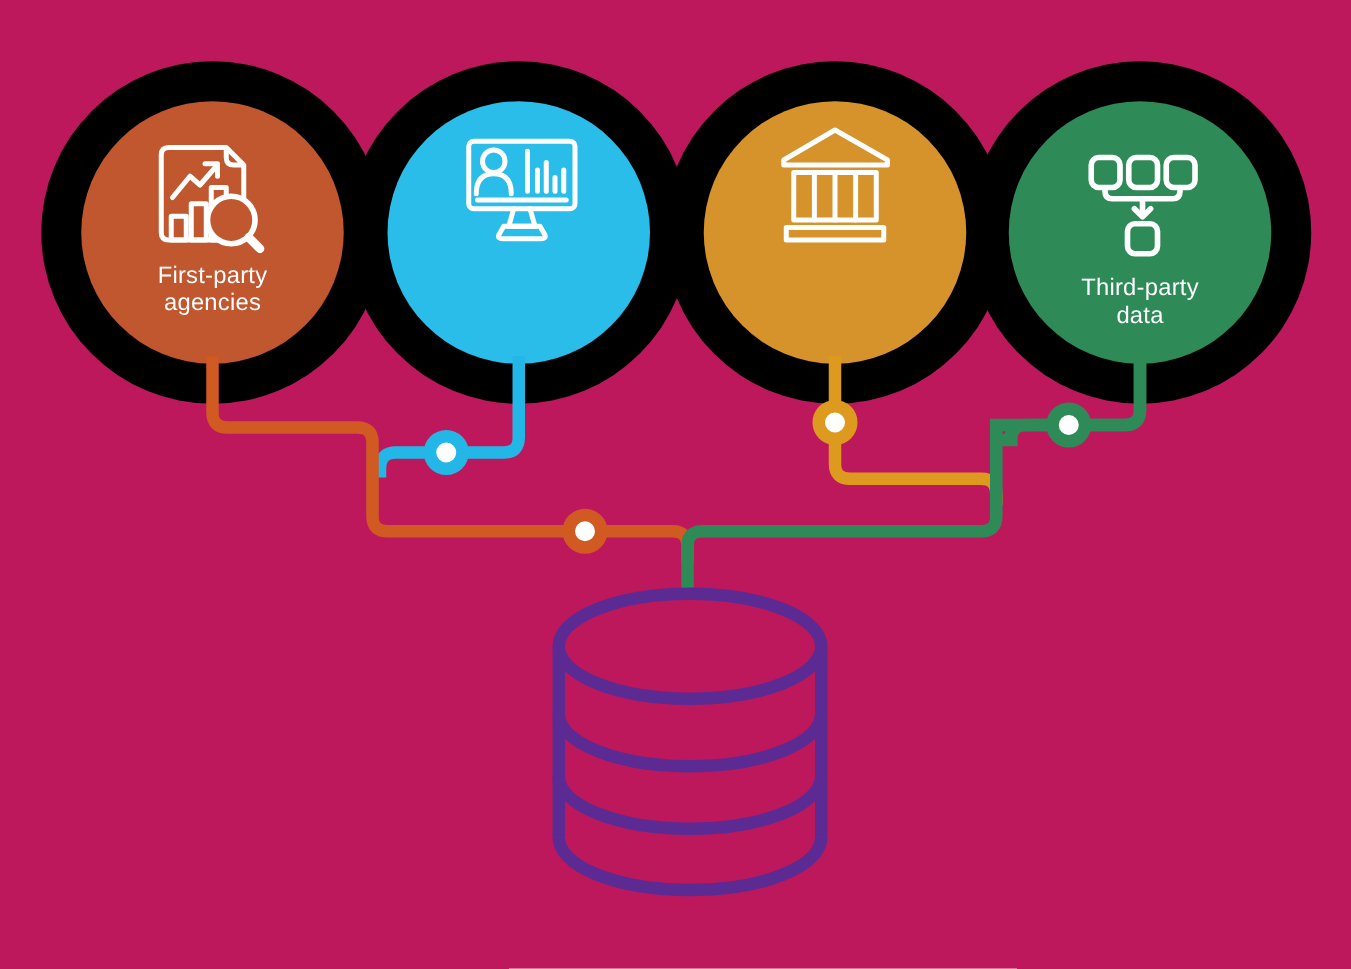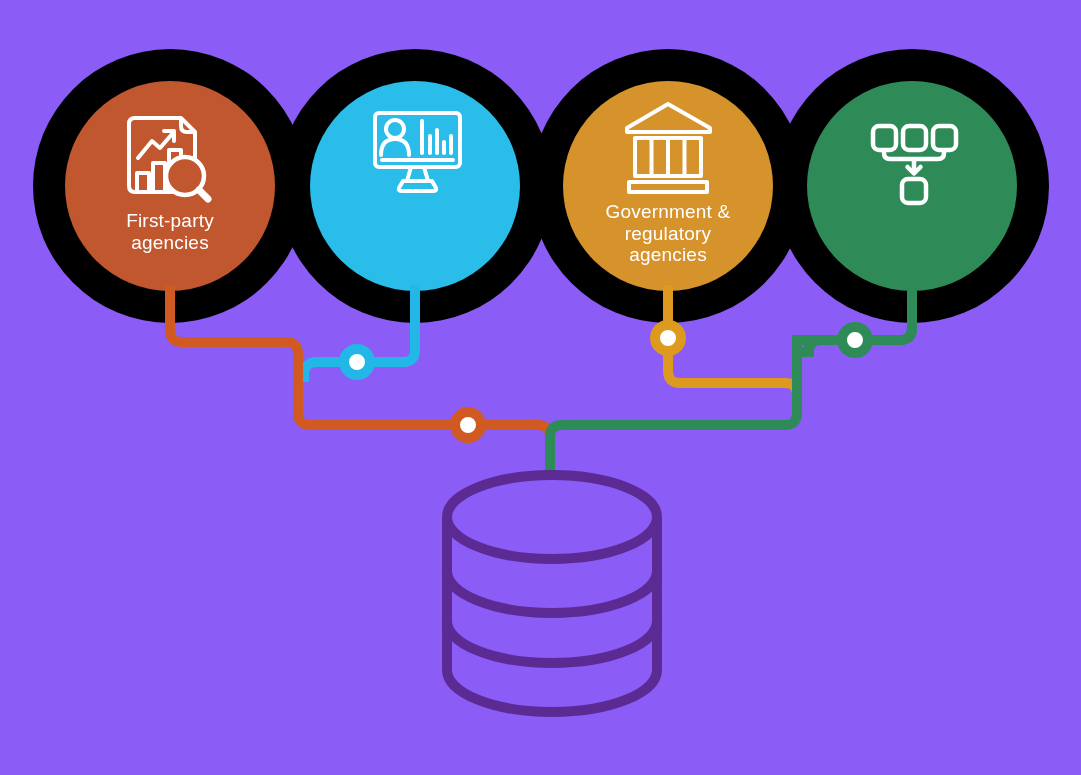--- a/index.html
+++ b/index.html
@@ -1,20 +1,20 @@
 <!DOCTYPE html>
 <html><head>
 <meta charset="utf-8">
 <style>
   html, body { margin: 0; padding: 0; background: #ffffff; }
   .canvas {
     position: relative;
     width: 1081px;
     height: 775px;
-    background: #8b5cf6;
+    background: #be185d;
     overflow: hidden;
     font-family: "Liberation Sans", sans-serif;
   }
   .layer {
     position: absolute;
     left: 0; top: 0;
   }
   .node-label {
     position: absolute;
     width: 200px;
@@ -124,19 +124,18 @@
       <path d="M 49 47 L 49 60"></path>
       <path d="M 42.5 55 L 49 61.5 L 55.5 55"></path>
       <rect x="37" y="67" width="24" height="24" rx="6"></rect>
     </g>
   </svg>
 
   <div class="node-label" style="left:70px; top:210px;">
     <span>First-party</span>
     <span>agencies</span>
   </div>
-  <div class="node-label" style="left:568px; top:201px;">
-    <span>Government &amp;</span>
-    <span>regulatory</span>
-    <span>agencies</span>
+  <div class="node-label" style="left:812px; top:220px;">
+    <span>Third-party</span>
+    <span>data</span>
   </div>
 
 </div>
 
 </body></html>

